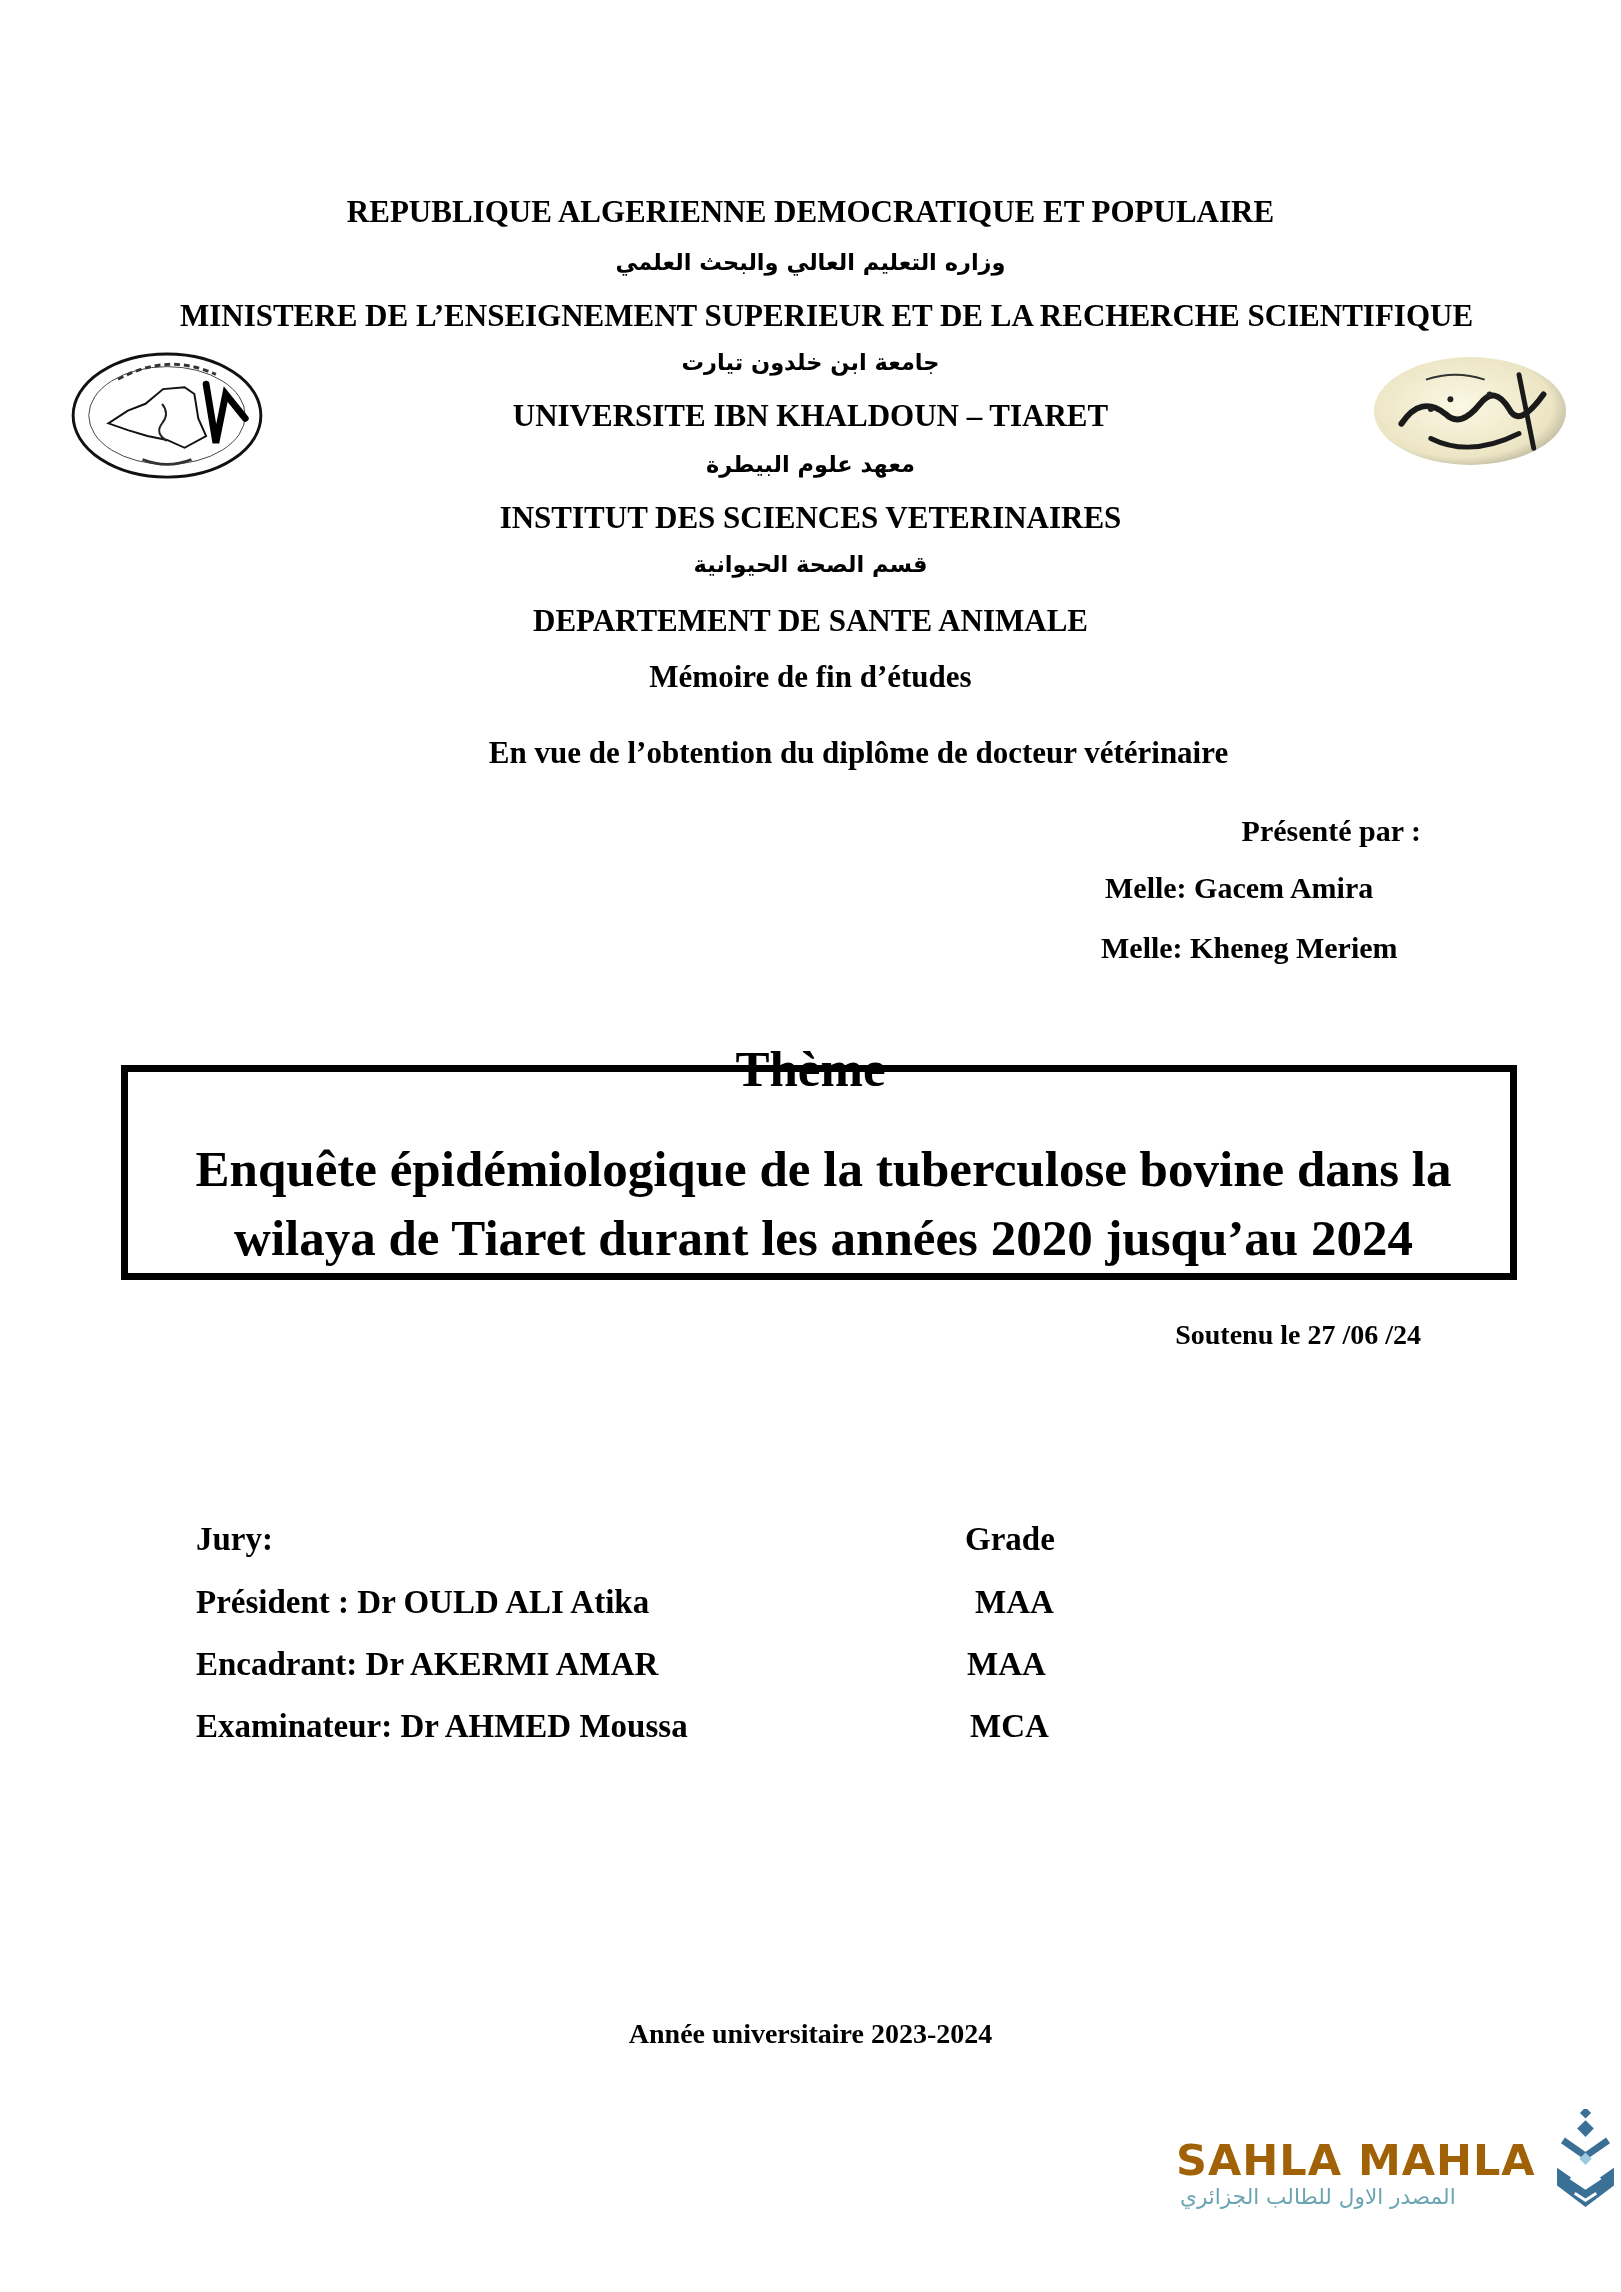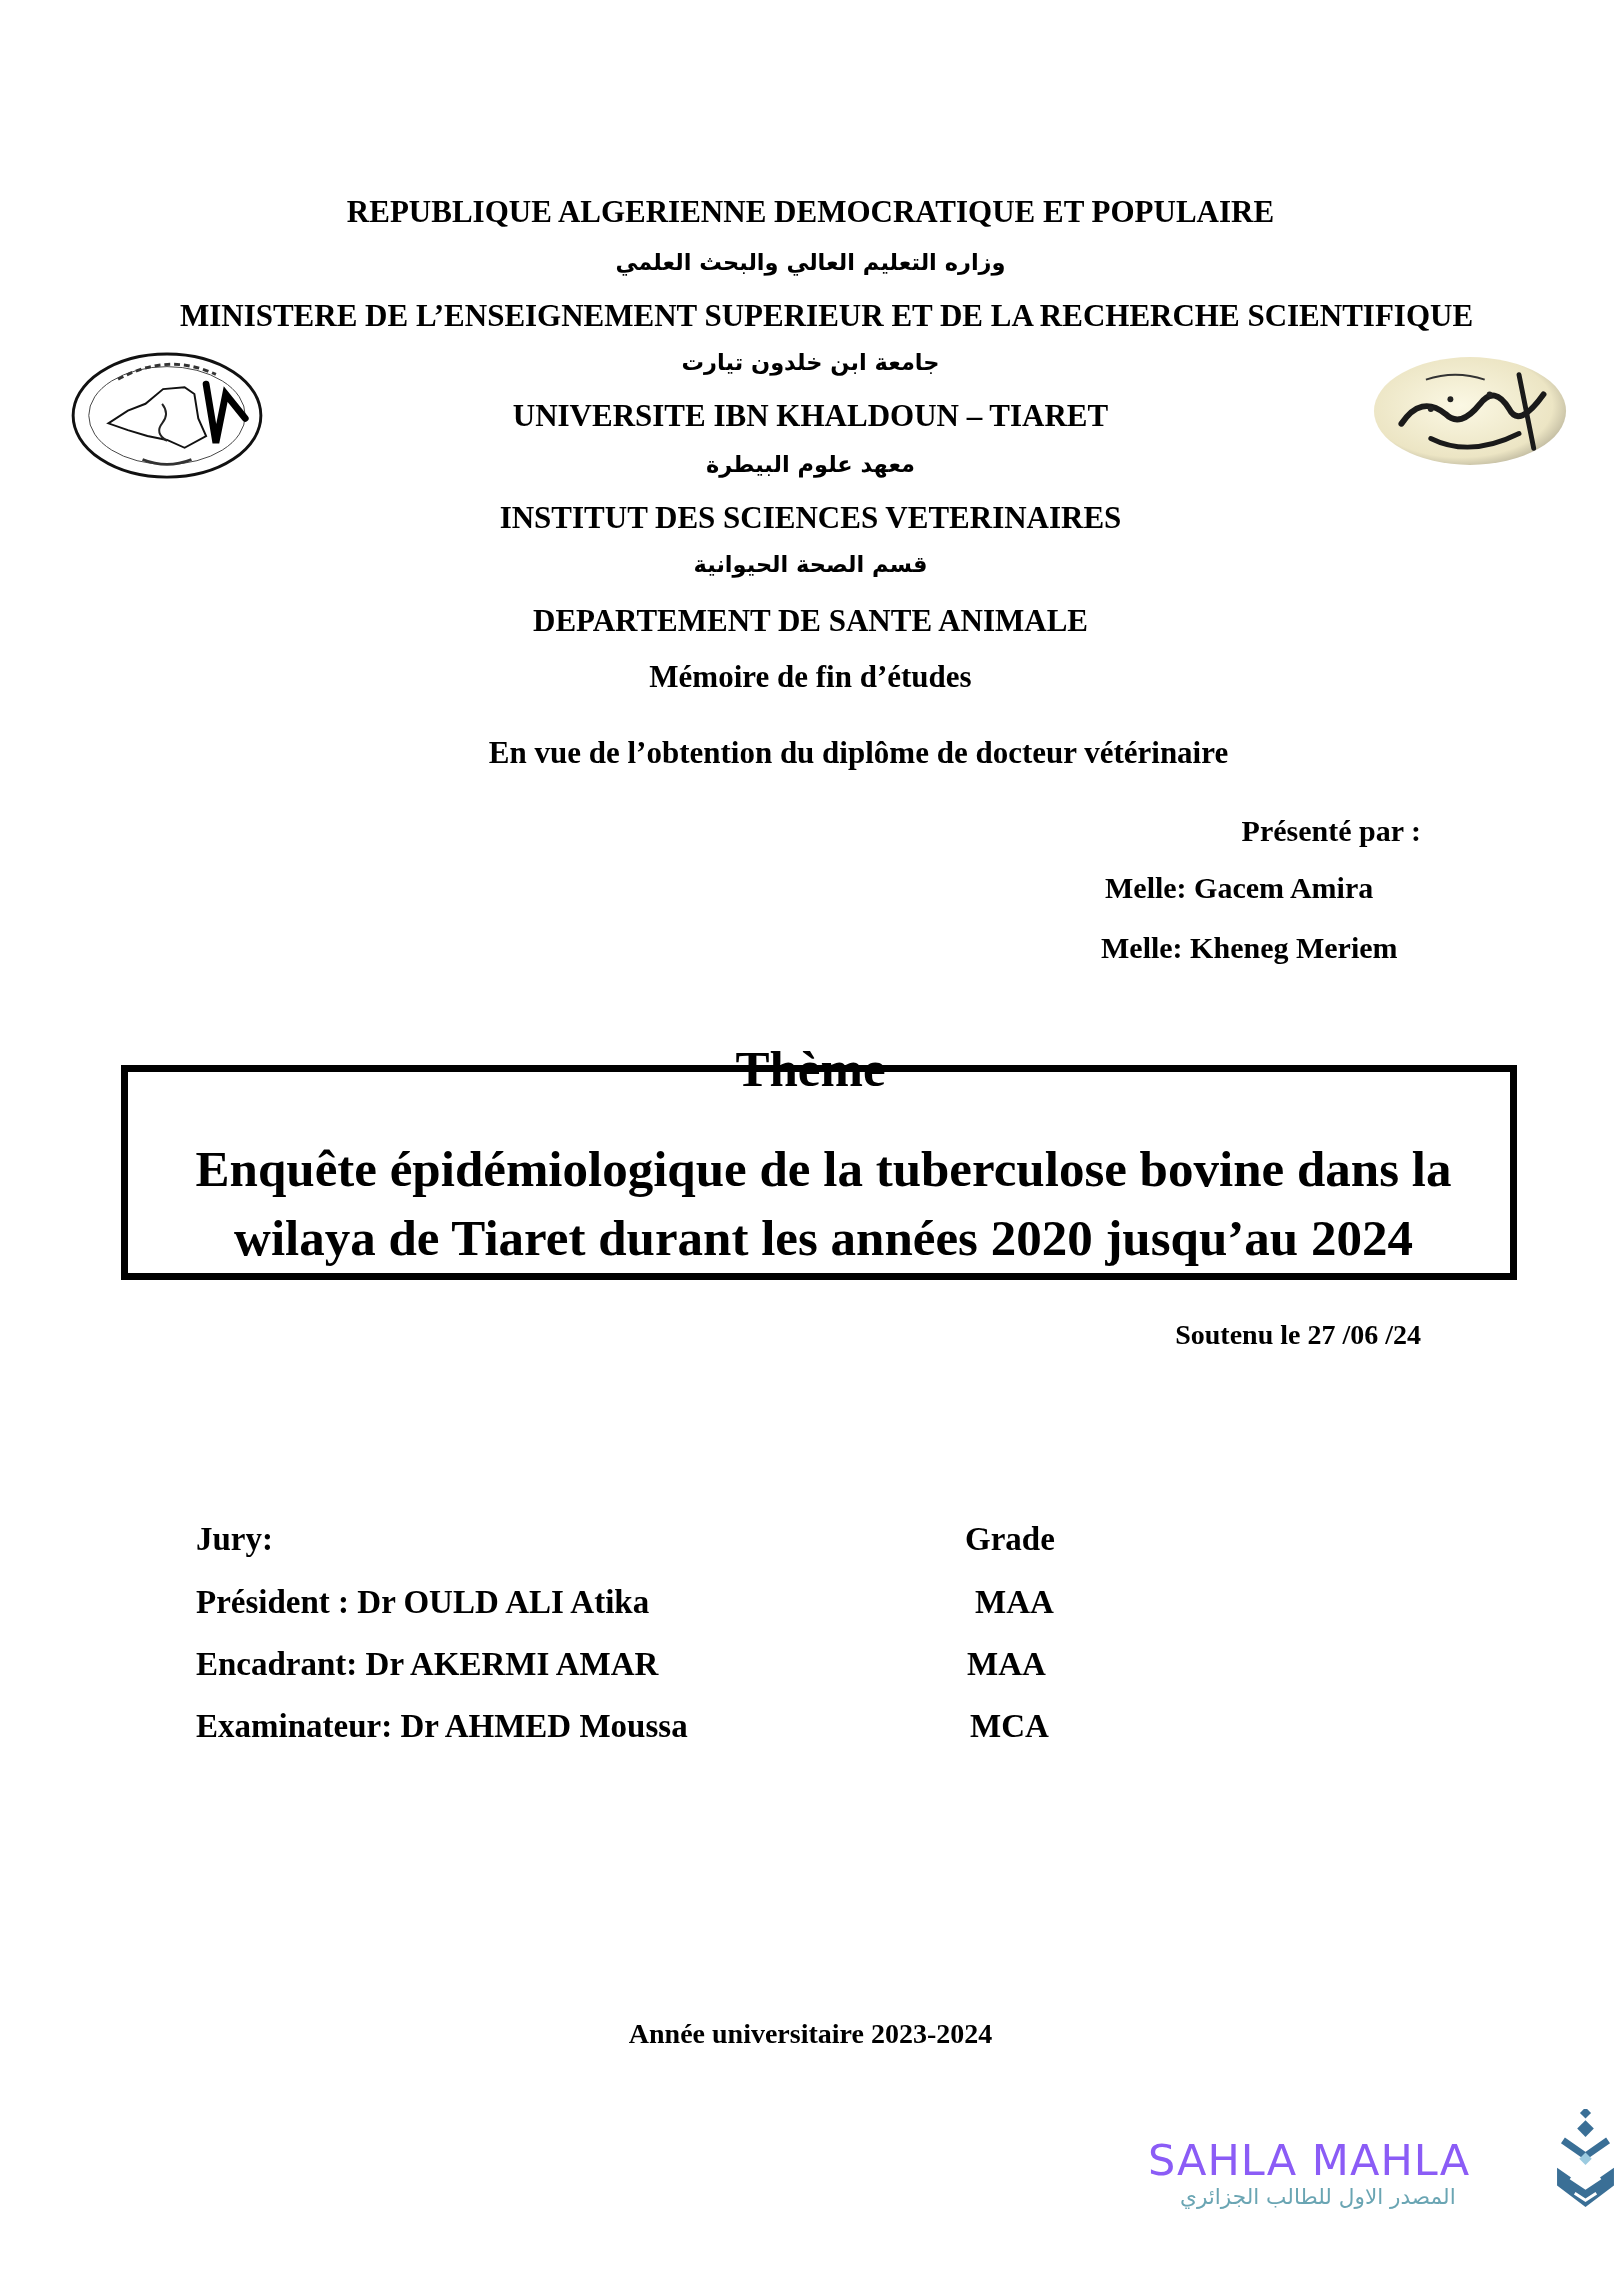--- a/index.html
+++ b/index.html
@@ -7,21 +7,21 @@
          font-family:"Liberation Serif", "DejaVu Serif", serif; color:#000; }
   .line { position:absolute; left:0; width:1621px; text-align:center; font-weight:bold; white-space:nowrap; }
   .hdr { font-size:31px; }
   .ar { font-family:"DejaVu Sans", sans-serif; font-size:22.5px; direction:rtl; }
   .abs { position:absolute; font-weight:bold; white-space:nowrap; }
   .logo { position:absolute; }
   .theme-box { position:absolute; left:121px; top:1065px; width:1373px; height:201px;
                border:7.8px solid #000; display:flex; flex-direction:column; justify-content:flex-end; align-items:center;padding-left:9px; }
   .theme-box .t { font-size:51px; font-weight:bold; line-height:69px; text-align:center; white-space:nowrap; }
   .jury { position:absolute; font-size:33px; font-weight:bold; white-space:nowrap; }
-  .wm-title { position:absolute; left:1148px; top:2135px; font-family:"DejaVu Sans", sans-serif; font-size:43px; color:#8b5cf6; letter-spacing:1px; white-space:nowrap; }
+  .wm-title { position:absolute; left:1176px; top:2135px; font-family:"DejaVu Sans", sans-serif; font-size:43px; color:#a16207; letter-spacing:1px; white-space:nowrap;font-weight:bold; }
   .wm-sub { position:absolute; left:1180px; top:2184px; font-family:"DejaVu Sans", sans-serif; font-size:21.6px; color:#6aa5b3; direction:rtl; white-space:nowrap; }
 </style>
 </head>
 <body>
 
 <div class="line hdr" style="top:194px;">REPUBLIQUE ALGERIENNE DEMOCRATIQUE ET POPULAIRE</div>
 <div class="line ar" style="top:249px;">وزاره التعليم العالي والبحث العلمي</div>
 <div class="line hdr" style="top:298px;padding-left:16px;">MINISTERE DE L’ENSEIGNEMENT SUPERIEUR ET DE LA RECHERCHE SCIENTIFIQUE</div>
 <div class="line ar" style="top:349px;">جامعة ابن خلدون تيارت</div>
 <div class="line hdr" style="top:398px;">UNIVERSITE IBN KHALDOUN – TIARET</div>

